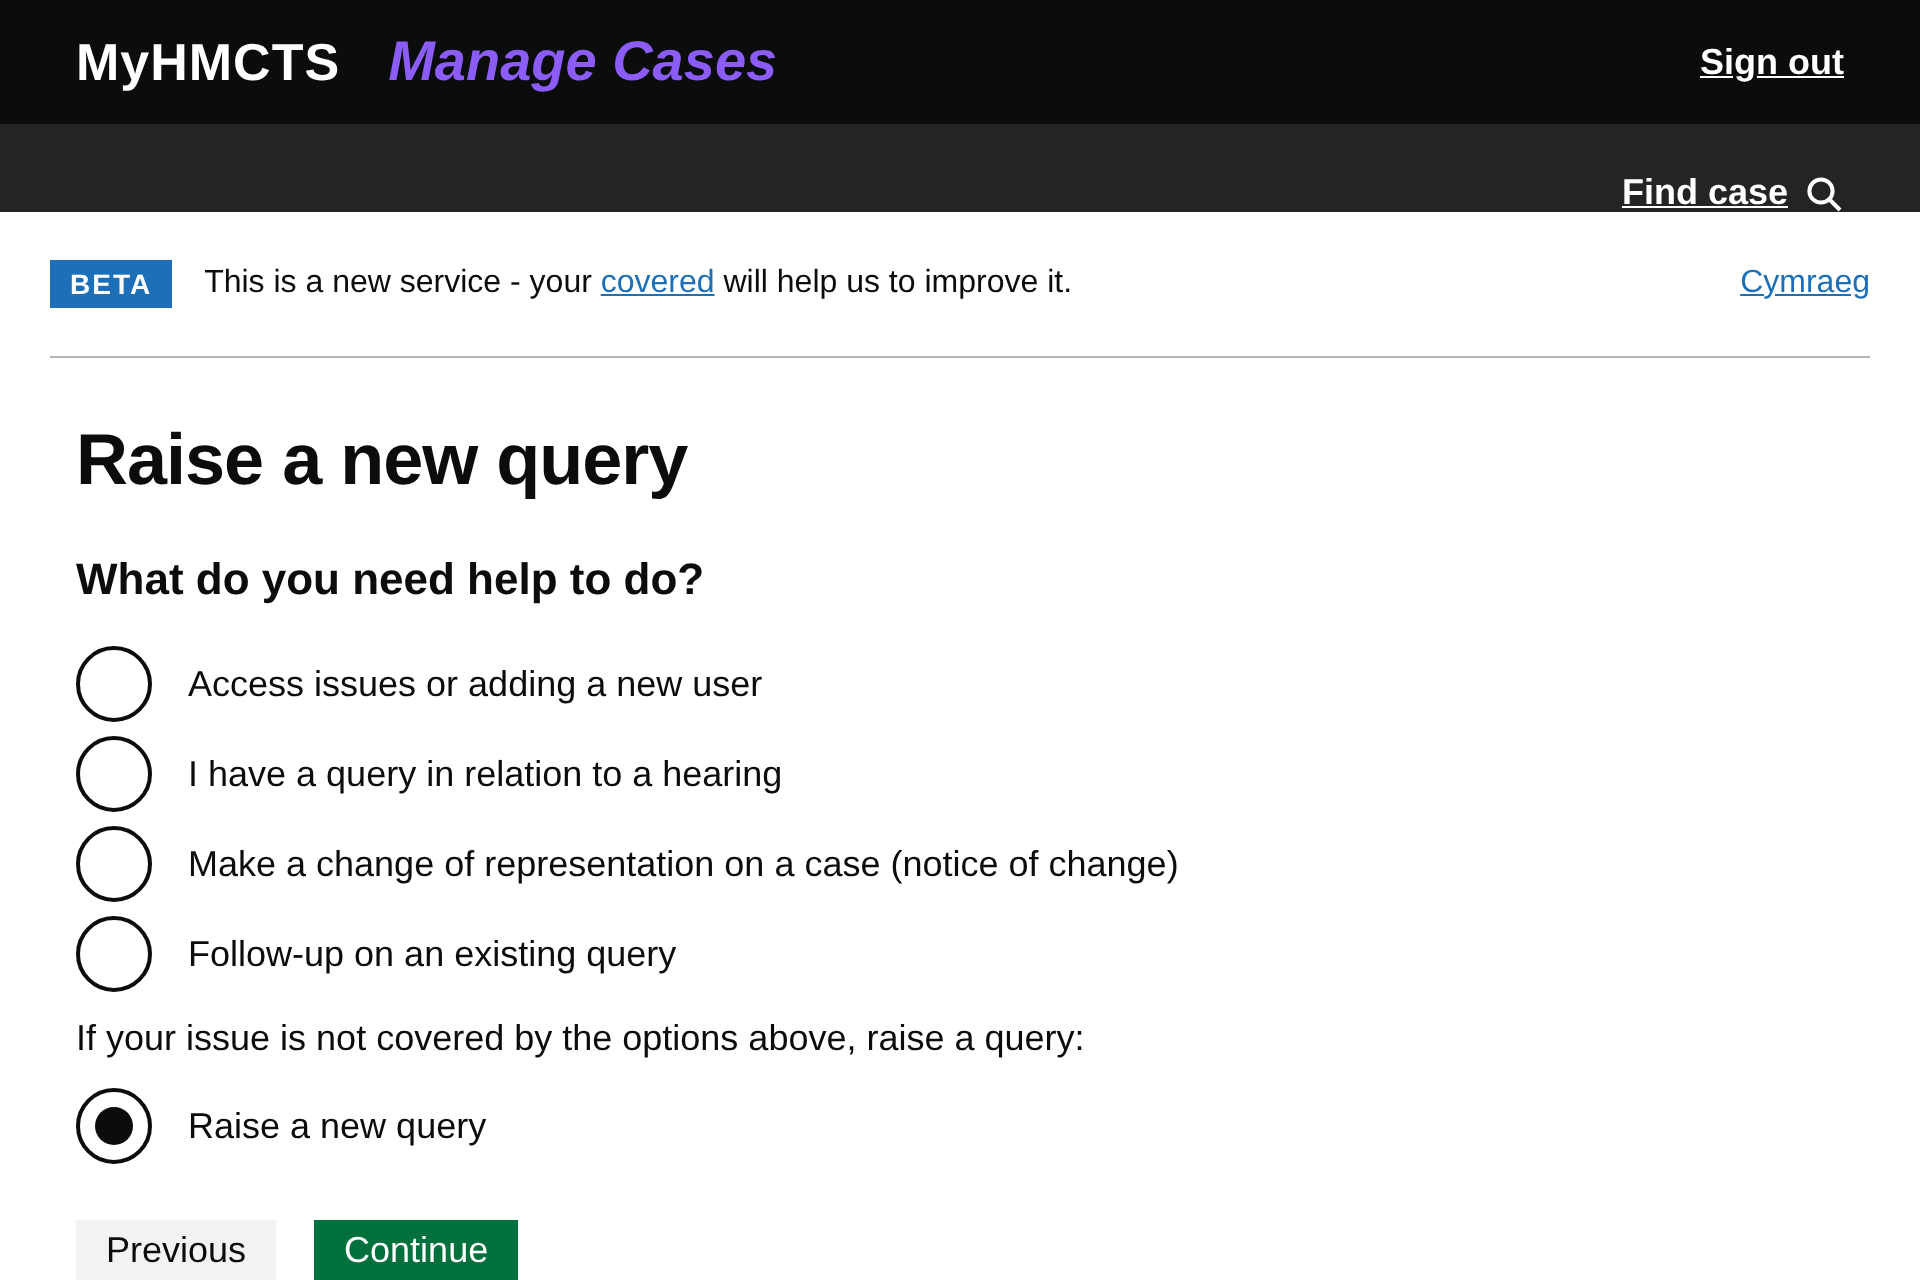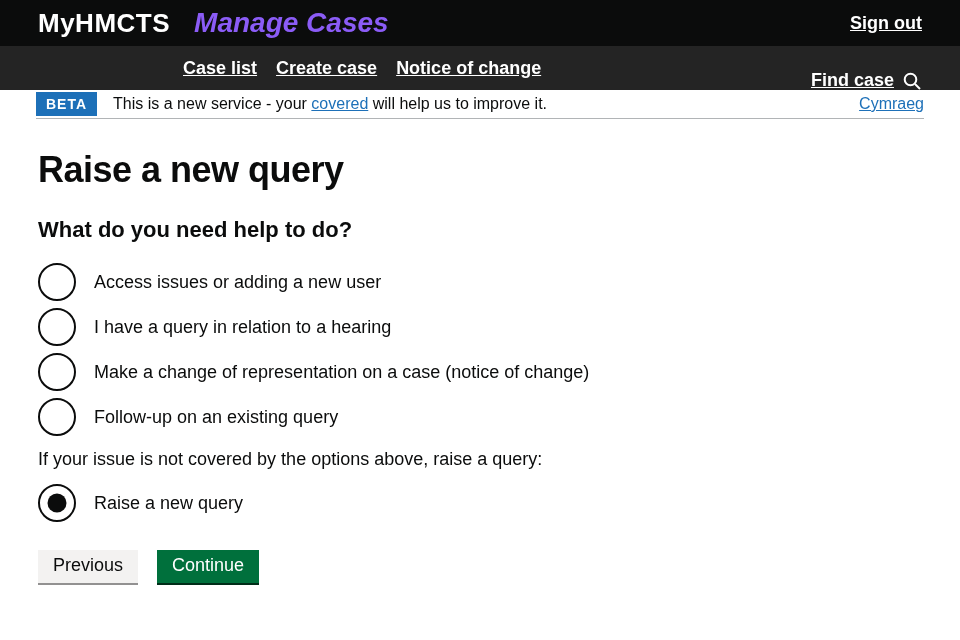--- a/index.html
+++ b/index.html
@@ -6,21 +6,21 @@
   html, body {
     width: 960px; height: 640px;
     background: #ffffff;
     font-family: "Liberation Sans", sans-serif;
     color: #0b0c0c;
     overflow: hidden;
   }
 
   
   .topbar {
-    height: 46px;
+    height: 62px;
     background: #0b0c0c;
     display: flex;
     align-items: center;
     padding: 0 38px;
   }
   .brand {
     color: #ffffff;
     font-weight: bold;
     font-size: 26px;
     letter-spacing: 0.5px;
@@ -69,22 +69,22 @@
     margin-top: 25px;
   }
   .search-icon {
     width: 20px; height: 20px;
     display: inline-block;
     cursor: pointer;
   }
 
   
   .phase-banner {
-    margin: 0 36px;
-    padding: 2px 0;
+    margin: 0 25px;
+    padding: 24px 0;
     border-bottom: 1px solid #b1b4b6;
     display: flex;
     align-items: center;
   }
   .beta-tag {
     background: #1d70b8;
     color: #ffffff;
     font-weight: bold;
     font-size: 14px;
     letter-spacing: 1px;
@@ -185,25 +185,20 @@
 </head>
 <body>
 
 <header class="topbar">
   <span class="brand">MyHMCTS</span>
   <span class="app-title">Manage Cases</span>
   <a class="signout">Sign out</a>
 </header>
 
 <nav class="navbar">
-  <div class="nav-links">
-    <a class="nav-link">Case list</a>
-    <a class="nav-link">Create case</a>
-    <a class="nav-link">Notice of change</a>
-  </div>
   <div class="nav-right">
     <a class="nav-link">Find case</a>
     <span class="search-icon">
       <svg viewBox="0 0 20 20" width="20" height="20">
         <circle cx="8.5" cy="8.5" r="5.8" fill="none" stroke="#ffffff" stroke-width="2"></circle>
         <line x1="13" y1="13" x2="18" y2="18" stroke="#ffffff" stroke-width="2"></line>
       </svg>
     </span>
   </div>
 </nav>

